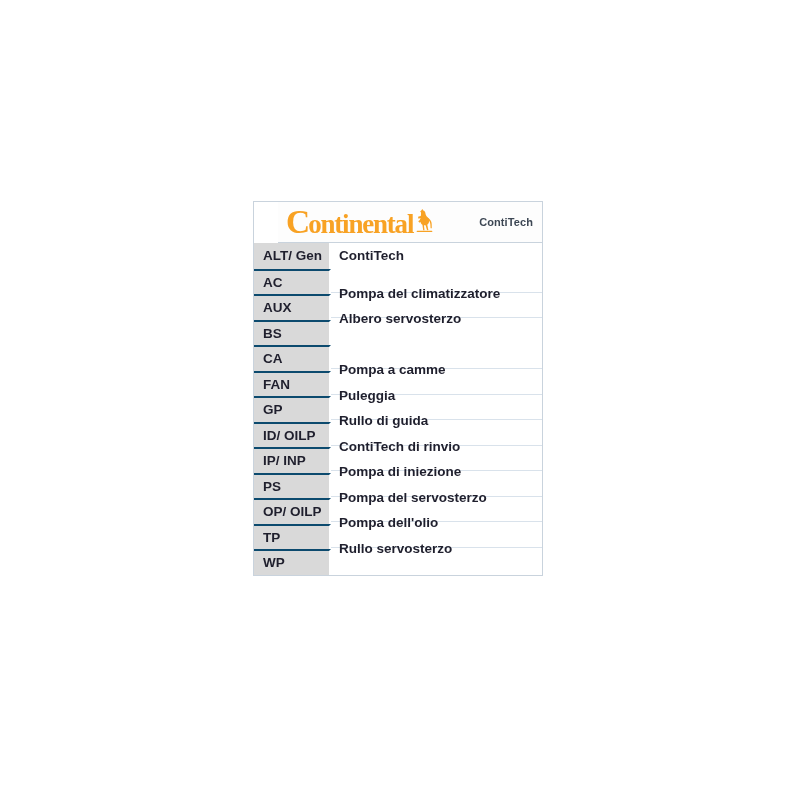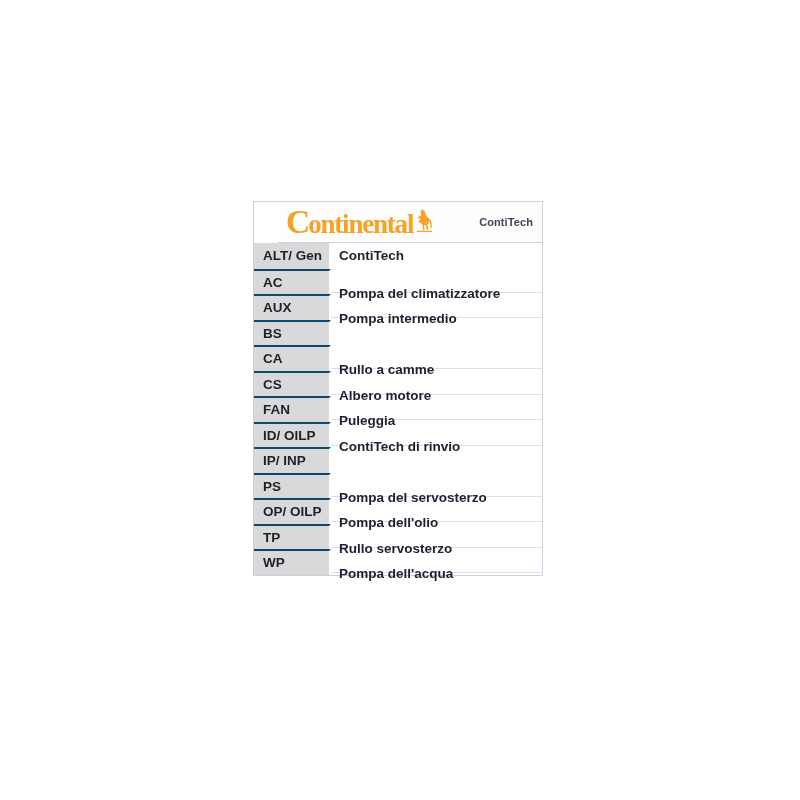--- a/index.html
+++ b/index.html
@@ -91,66 +91,66 @@
     <div class="cell-desc">ContiTech</div>
   </div>
 
   <div class="row">
     <div class="cell-code">AC</div>
     <div class="cell-desc">Pompa del climatizzatore</div>
   </div>
 
   <div class="row">
     <div class="cell-code">AUX</div>
-    <div class="cell-desc">Pompa intermedio</div>
+    <div class="cell-desc">Albero servosterzo</div>
   </div>
 
   <div class="row">
     <div class="cell-code">BS</div>
   </div>
 
   <div class="row">
     <div class="cell-code">CA</div>
-    <div class="cell-desc">Rullo a camme</div>
+    <div class="cell-desc">Pompa a camme</div>
   </div>
 
-  <div class="row">
-    <div class="cell-code">CS</div>
-    <div class="cell-desc">Albero motore</div>
-  </div>
 
   <div class="row">
     <div class="cell-code">FAN</div>
     <div class="cell-desc">Puleggia</div>
   </div>
 
+  <div class="row">
+    <div class="cell-code">GP</div>
+    <div class="cell-desc">Rullo di guida</div>
+  </div>
 
   <div class="row">
     <div class="cell-code">ID/ OILP</div>
     <div class="cell-desc">ContiTech di rinvio</div>
   </div>
 
   <div class="row">
     <div class="cell-code">IP/ INP</div>
+    <div class="cell-desc">Pompa di iniezione</div>
   </div>
 
   <div class="row">
     <div class="cell-code">PS</div>
     <div class="cell-desc">Pompa del servosterzo</div>
   </div>
 
   <div class="row">
     <div class="cell-code">OP/ OILP</div>
     <div class="cell-desc">Pompa dell'olio</div>
   </div>
 
   <div class="row">
     <div class="cell-code">TP</div>
     <div class="cell-desc">Rullo servosterzo</div>
   </div>
 
   <div class="row">
     <div class="cell-code">WP</div>
-    <div class="cell-desc">Pompa dell'acqua</div>
   </div>
 </div>
   </div>
 </div>
 
 </body></html>

